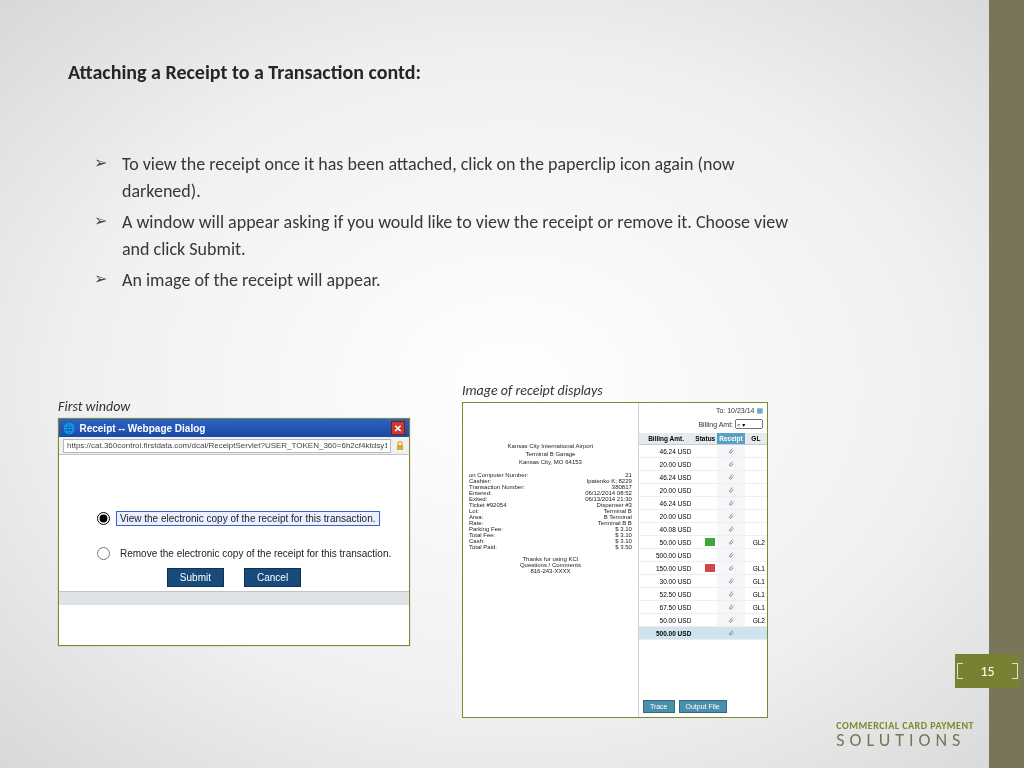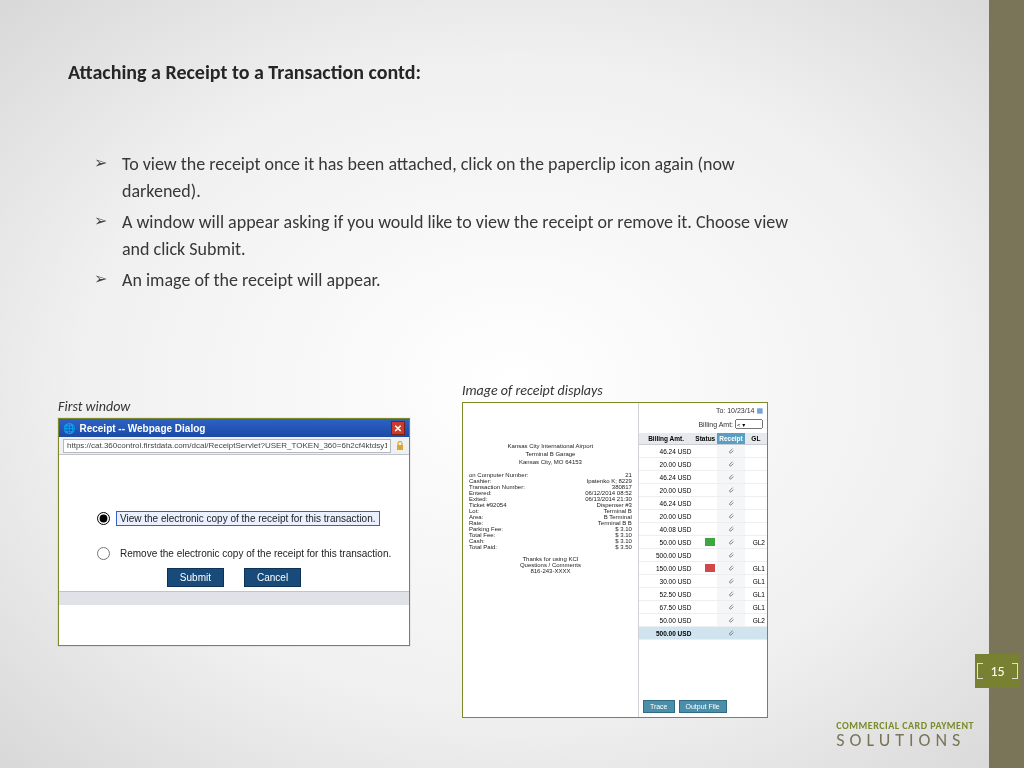--- a/index.html
+++ b/index.html
@@ -8,21 +8,21 @@
     font-family: "Segoe UI", Calibri, Arial, sans-serif;
     background: radial-gradient(ellipse at center, #ffffff 0%, #f0f0f0 60%, #d8d8d8 100%);
     position: relative; overflow: hidden;
   }
   .right-bar {
     position: absolute; right: 0; top: 0; width: 35px; height: 768px;
     background: #7a7458;
   }
   .page-badge {
     position: absolute; right: 4px; bottom: 80px;
-    width: 45px; height: 34px; background: #788032; color: #fff;
+    width: 65px; height: 34px; background: #788032; color: #fff;
     font-size: 14px; display: flex; align-items: center; justify-content: center;
   }
   .page-badge::before, .page-badge::after {
     content: ""; position: absolute; width: 5px; height: 14px;
     border: 1px solid #ddd; top: 9px;
   }
   .page-badge::before { left: 2px; border-right: none; }
   .page-badge::after  { right: 2px; border-left: none; }
   .brand {
     position: absolute; right: 50px; bottom: 18px; text-align: left;

